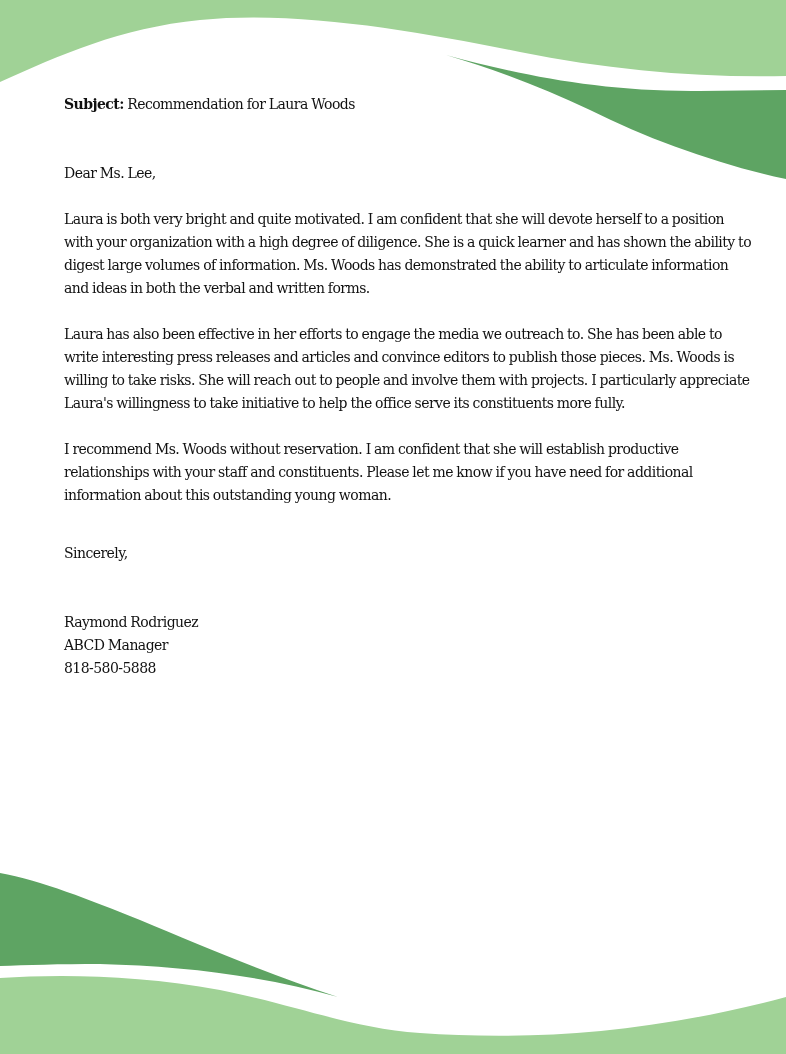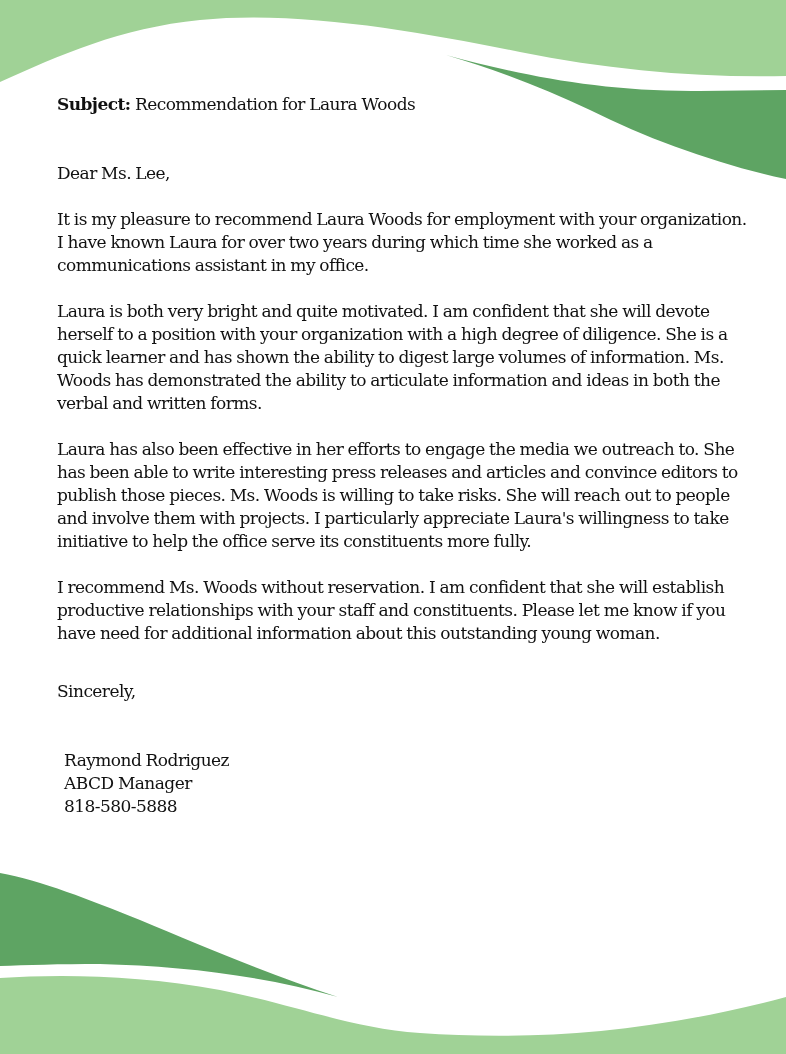--- a/index.html
+++ b/index.html
@@ -1,49 +1,48 @@
 <!DOCTYPE html>
 <html><head>
 <meta charset="utf-8">
 <style>
   html, body { margin: 0; padding: 0; background: #ffffff; }
   body { width: 786px; height: 1054px; position: relative; overflow: hidden; }
   .bg { position: absolute; left: 0; top: 0; width: 786px; height: 1054px; }
   .letter {
-    position: absolute; left: 57px; top: 93px; width: 690px;
+    position: absolute; left: 64px; top: 93px; width: 690px;
     font-family: "DejaVu Serif", "Liberation Serif", serif;
-    font-size: 17px; line-height: 23px; color: #111;
+    font-size: 14px; line-height: 23px; color: #111;
     letter-spacing: -0.55px; word-spacing: -0.5px;
   }
   .subject { margin: 0; height: 23px; }
   .subject b { font-weight: bold; }
   .salutation { margin: 46px 0 0 0; }
   .para { margin: 23px 0 0 0; }
   .closing { margin: 35px 0 0 0; }
-  .sig { margin: 46px 0 0 7px; }
+  .sig { margin: 46px 0 0 0; }
   .sig div { height: 23px; }
 </style>
 </head>
 <body>
 
 <svg class="bg" viewBox="0 0 786 1054" xmlns="http://www.w3.org/2000/svg">
 
   <path fill="#a0d296" d="M0,0 L786,0 L786,76 C700,78 610,70 520,52 C420,32 300,10 200,20 C120,28 60,55 0,82 Z"></path>
 
   <path fill="#5ea463" d="M446,55 C520,75 600,92 700,91 L786,90 L786,179 C720,165 650,140 590,110 C540,86 490,68 446,55 Z"></path>
 
   <path fill="#5ea463" d="M0,873 C40,880 90,900 140,920 C200,945 270,975 338,997 C260,975 180,966 100,964 C60,964 25,965 0,966 Z"></path>
 
   <path fill="#a0d296" d="M0,978 C60,974 140,975 220,990 C300,1006 350,1028 420,1033 C520,1040 640,1036 786,997 L786,1054 L0,1054 Z"></path>
 </svg>
 
 <div class="letter">
   <p class="subject"><b>Subject:</b> <span>Recommendation for Laura Woods</span></p>
   <p class="salutation">Dear Ms. Lee,</p>
-  <p class="para">It is my pleasure to recommend Laura Woods for employment with your organization. I have known Laura for over two years during which time she worked as a communications assistant in my office.</p>
   <p class="para">Laura is both very bright and quite motivated. I am confident that she will devote herself to a position with your organization with a high degree of diligence. She is a quick learner and has shown the ability to digest large volumes of information. Ms. Woods has demonstrated the ability to articulate information and ideas in both the verbal and written forms.</p>
   <p class="para">Laura has also been effective in her efforts to engage the media we outreach to. She has been able to write interesting press releases and articles and convince editors to publish those pieces. Ms. Woods is willing to take risks. She will reach out to people and involve them with projects. I particularly appreciate Laura's willingness to take initiative to help the office serve its constituents more fully.</p>
   <p class="para">I recommend Ms. Woods without reservation. I am confident that she will establish productive relationships with your staff and constituents.  Please let me know if you have need for additional information about this outstanding young woman.</p>
   <p class="closing">Sincerely,</p>
   <div class="sig">
     <div>Raymond Rodriguez</div>
     <div>ABCD Manager</div>
     <div>818-580-5888</div>
   </div>
 </div>

